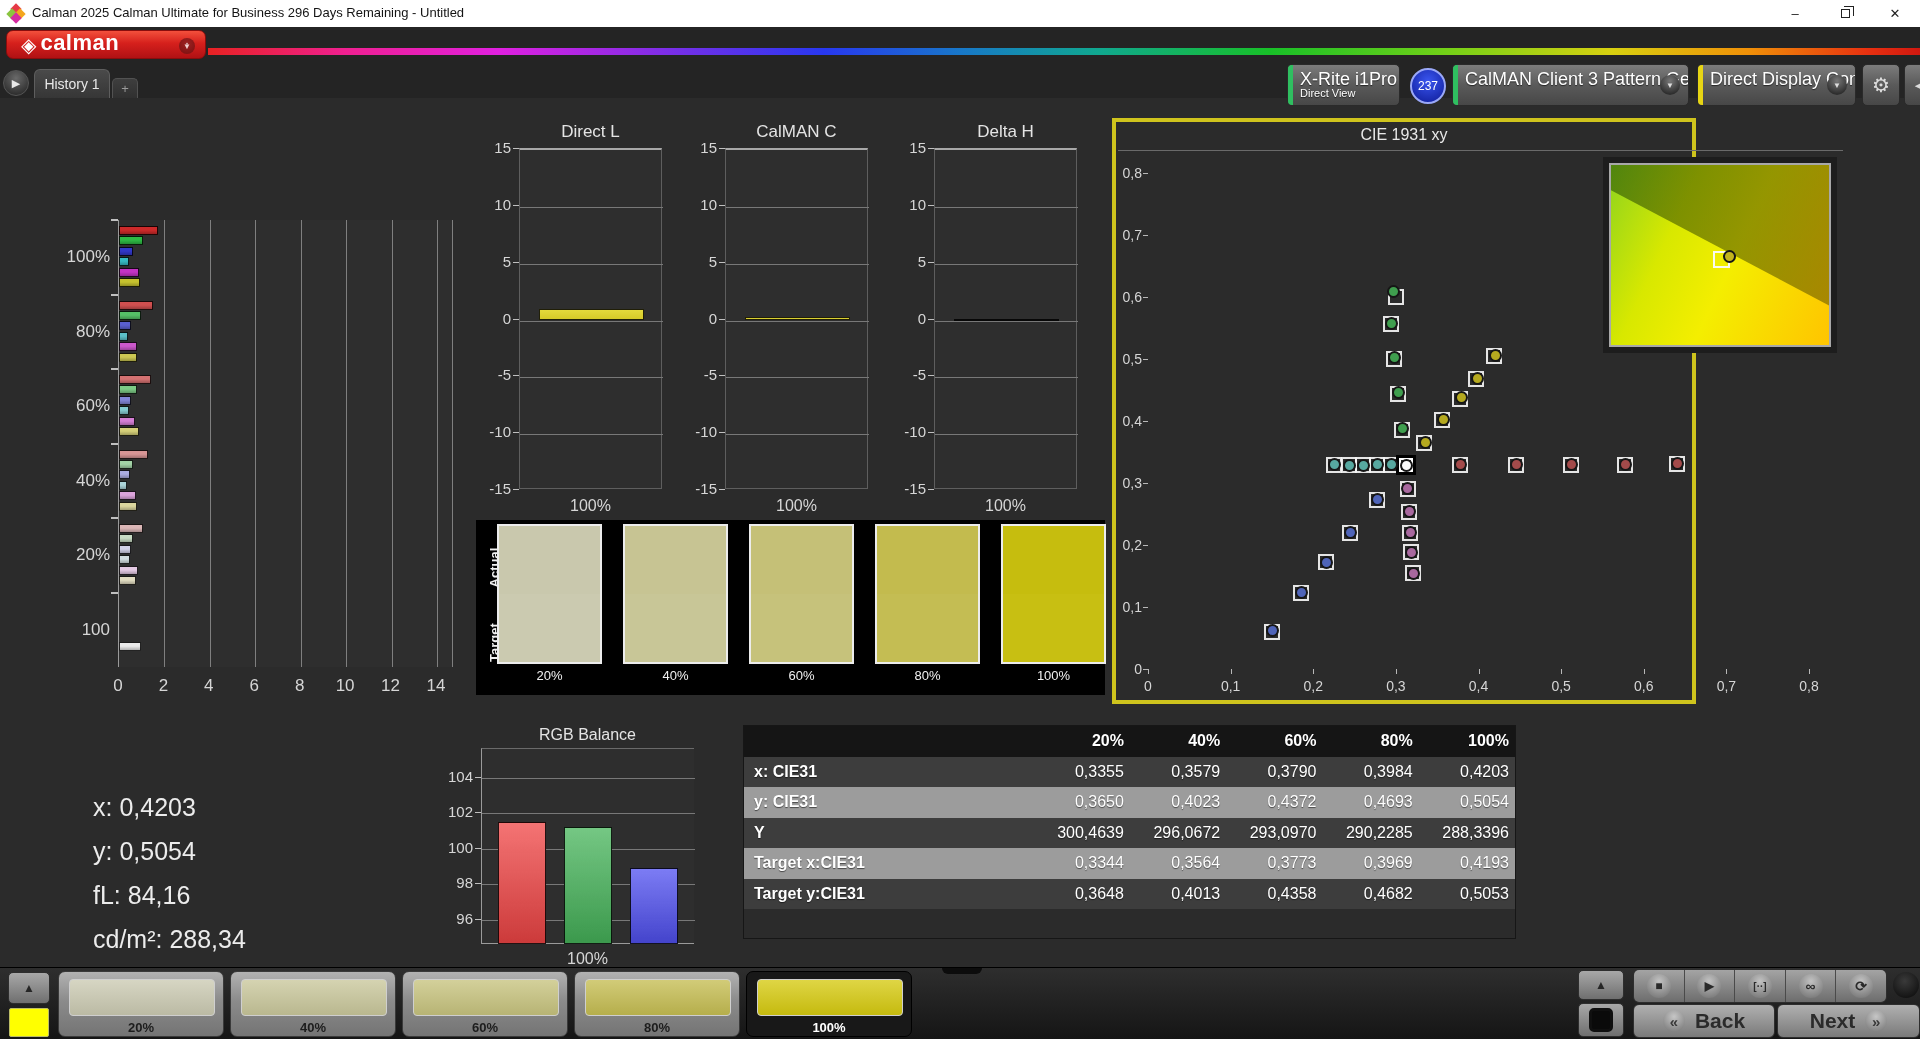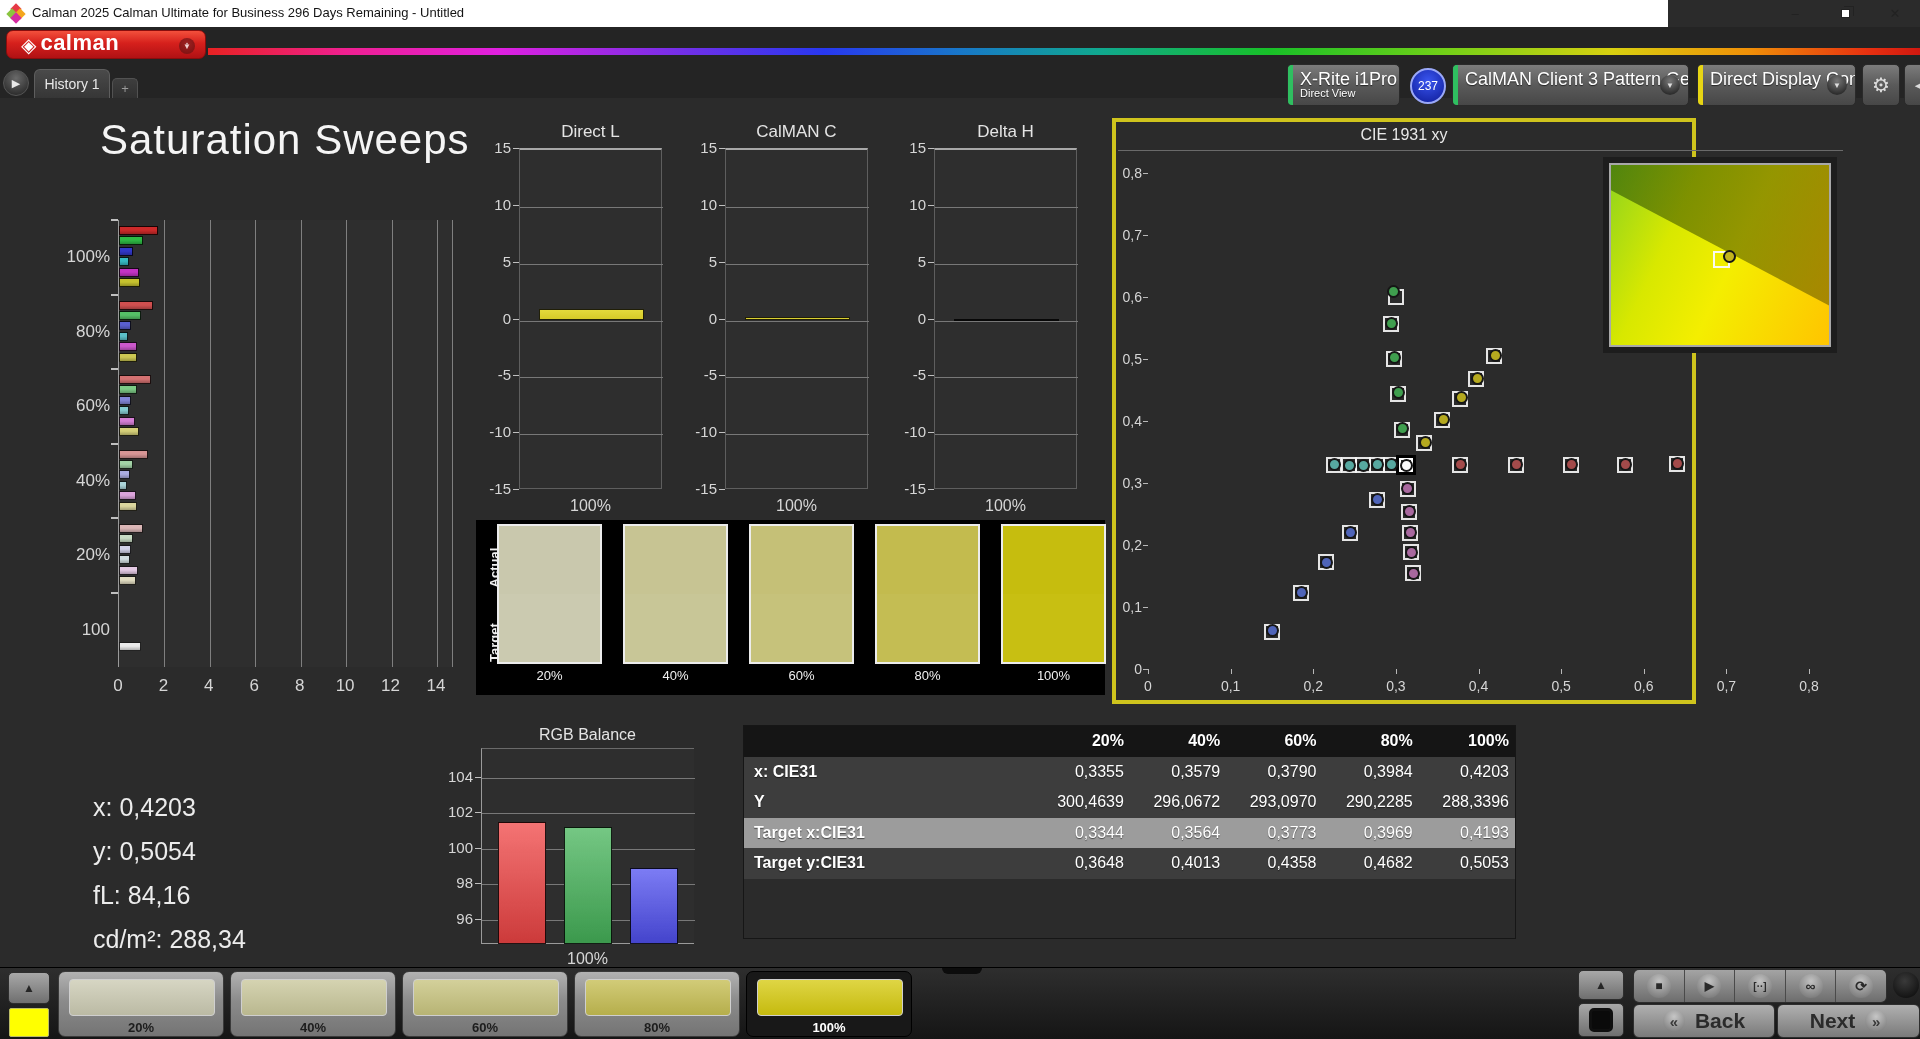--- a/index.html
+++ b/index.html
@@ -1,21 +1,21 @@
 <!DOCTYPE html>
 <html><head>
 <meta charset="utf-8">
 <style>
   * { margin:0; padding:0; box-sizing:border-box; }
   html,body { background:#000; }
   body { font-family:"Liberation Sans", sans-serif; }
   #app { position:relative; width:1920px; height:1039px; overflow:hidden; background:#2b2b2b; }
 
   
-  .titlebar { position:absolute; left:0; top:0; width:1668px; height:27px; background:#ffffff; display:flex; align-items:center; }
+  .titlebar { position:absolute; left:0; top:0; width:1920px; height:27px; background:#ffffff; display:flex; align-items:center; }
   .app-icon { position:absolute; left:8px; top:5px; width:17px; height:17px; }
   .app-icon i { position:absolute; width:8px; height:8px; transform:rotate(45deg); }
   .app-icon .d1{ left:4px; top:0; background:#e63946;} .app-icon .d2{ left:0; top:5px; background:#8ac43f;}
   .app-icon .d3{ left:8px; top:5px; background:#f4a61d;} .app-icon .d4{ left:4px; top:9px; background:#d42aa0;}
   .title-text { position:absolute; left:32px; top:5px; font-size:13px; color:#141414; }
   .winbtn { position:absolute; top:0; width:50px; height:27px; display:flex; align-items:center; justify-content:center; color:#222; font-size:13px; }
   .restore-glyph { position:relative; width:9px; height:9px; border:1px solid #222; background:#fff; }
   .restore-glyph::before { content:""; position:absolute; left:2px; top:-4px; width:9px; height:9px; border:1px solid #222; border-bottom:none; border-left:none; }
 
   
@@ -183,21 +183,20 @@
     <div class="lbl">Direct Display Control</div>
     <div class="arrow">▼</div>
   </div>
   <div class="tool-btn" style="left:1862px; width:38px;">
       <span style="font-size:20px;">⚙</span>
     </div>
   <div class="tool-btn" style="left:1904px; width:30px;">
       <span style="font-size:11px;">◀</span>
     </div>
 
-  <div class="h1">Saturation Sweeps</div>
 
   <div id="deltae-chart"></div>
   <div id="delta-l-chart"></div>
   <div id="delta-c-chart"></div>
   <div id="delta-h-chart"></div>
 
   <div class="swatch-strip" id="swatch-strip">
       <div class="strip-rot" style="top: 40px;">Actual</div>
       <div class="strip-rot" style="top: 115px;">Target</div>
       <div class="sw-item" style="left: 21px;">
@@ -370,20 +369,28 @@
         <div class="tcell">100%</div>
       </div>
       <div class="trow dark">
         <div class="tcell-label">x: CIE31</div>
         <div class="tcell">0,3355</div>
         <div class="tcell">0,3579</div>
         <div class="tcell">0,3790</div>
         <div class="tcell">0,3984</div>
         <div class="tcell">0,4203</div>
       </div>
+      <div class="trow light">
+        <div class="tcell-label">y: CIE31</div>
+        <div class="tcell">0,3650</div>
+        <div class="tcell">0,4023</div>
+        <div class="tcell">0,4372</div>
+        <div class="tcell">0,4693</div>
+        <div class="tcell">0,5054</div>
+      </div>
       <div class="trow dark">
         <div class="tcell-label">Y</div>
         <div class="tcell">300,4639</div>
         <div class="tcell">296,0672</div>
         <div class="tcell">293,0970</div>
         <div class="tcell">290,2285</div>
         <div class="tcell">288,3396</div>
       </div>
       <div class="trow light">
         <div class="tcell-label">Target x:CIE31</div>

